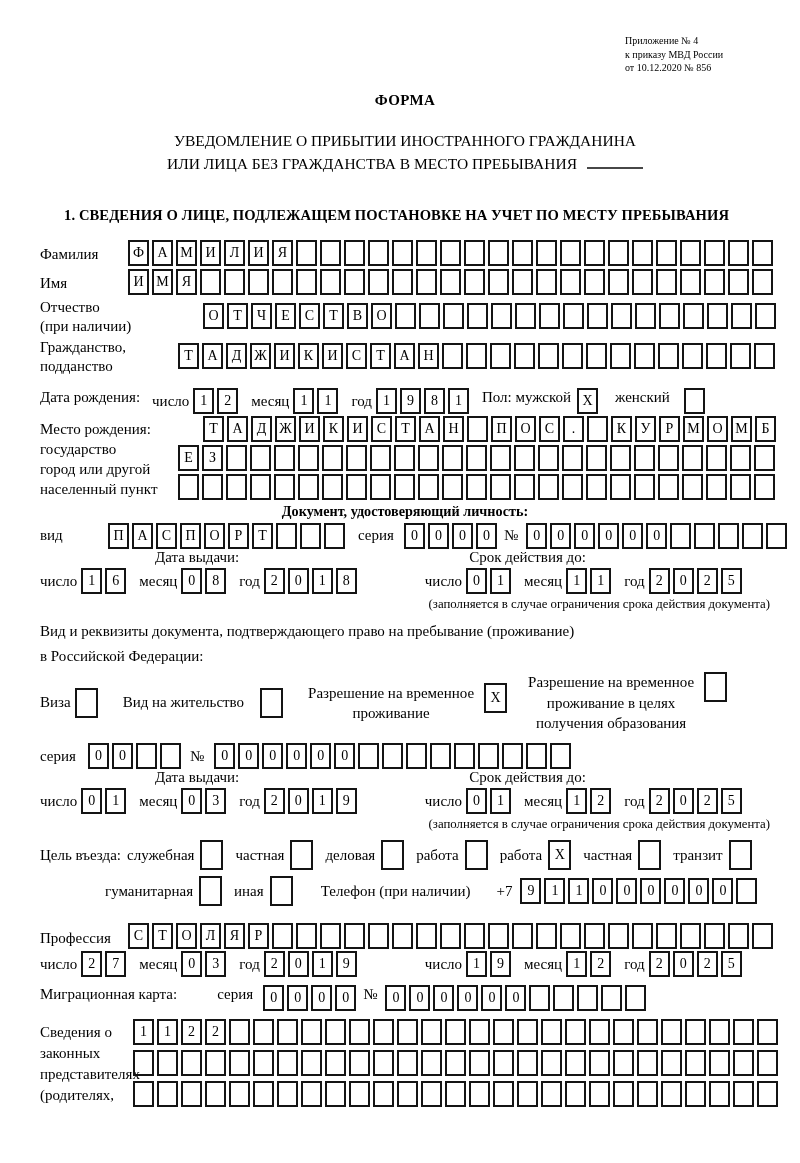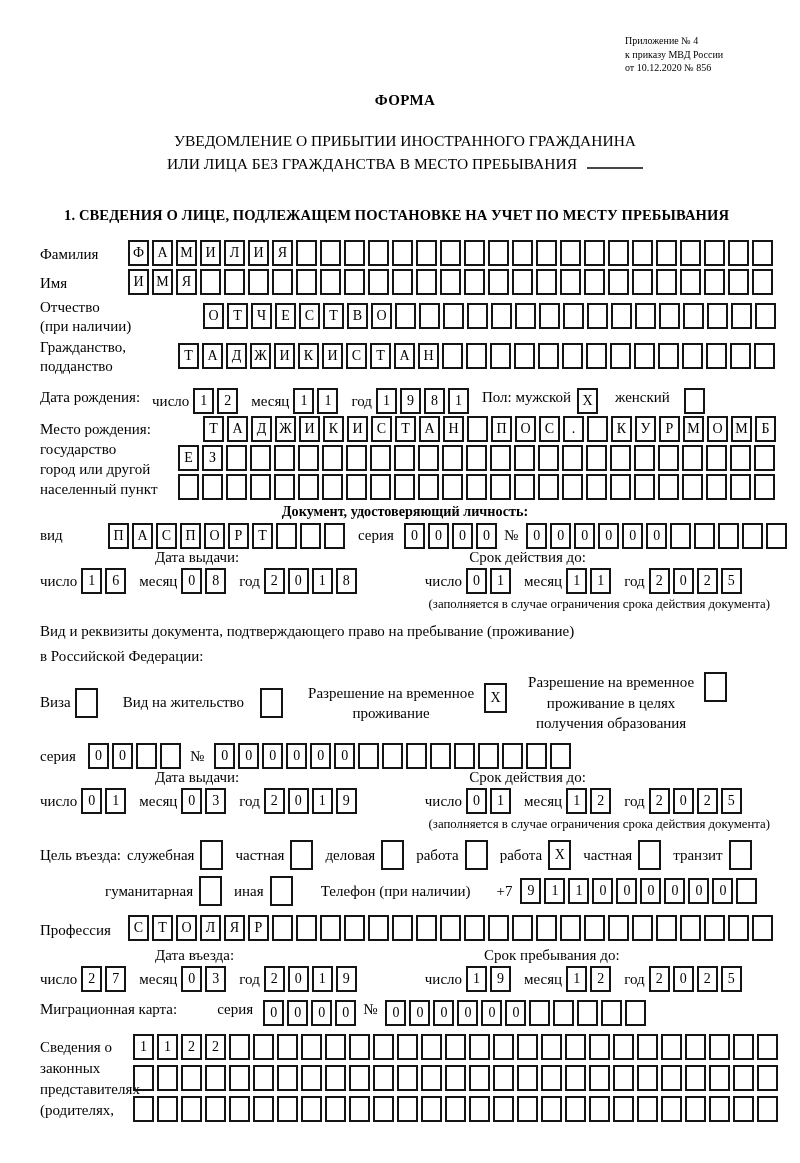--- a/index.html
+++ b/index.html
@@ -587,21 +587,21 @@
             <span class="cell">0</span>
             <span class="cell">0</span>
             <span class="cell">0</span>
             <span class="cell">0</span>
             <span class="cell">0</span>
             <span class="cell"></span>
           </span>
         </span>
     </div>
 
-    <div class="row" style="margin-top:9px">
+    <div class="row" style="margin-top:17px">
       <span class="lbl w88">Профессия</span>
       <span class="cells">
           <span class="cell">С</span>
           <span class="cell">Т</span>
           <span class="cell">О</span>
           <span class="cell">Л</span>
           <span class="cell">Я</span>
           <span class="cell">Р</span>
           <span class="cell"></span>
           <span class="cell"></span>
@@ -620,24 +620,20 @@
           <span class="cell"></span>
           <span class="cell"></span>
           <span class="cell"></span>
           <span class="cell"></span>
           <span class="cell"></span>
           <span class="cell"></span>
           <span class="cell"></span>
         </span>
     </div>
 
-    <div class="labels-pair" style="margin-top:6px">
-      <span style="margin-left:115px">Дата въезда:</span>
-      <span style="margin-left:250px">Срок пребывания до:</span>
-    </div>
 
     <div class="row" style="margin-top:2px;align-items:center">
       <span class="dg">
         <span class="dw">число</span>
         <span class="cells">
             <span class="cell">2</span>
             <span class="cell">7</span>
           </span>
         <span class="dw">месяц</span>
         <span class="cells">

